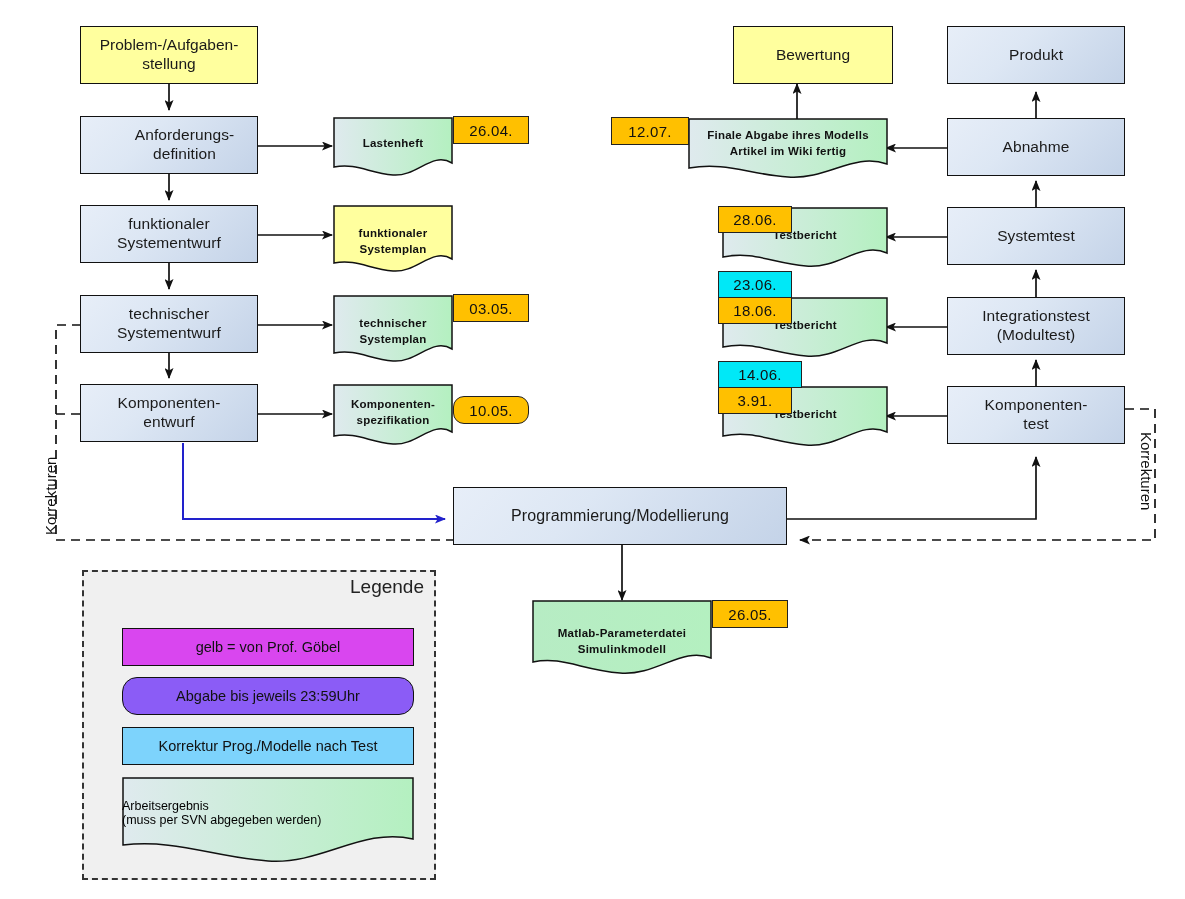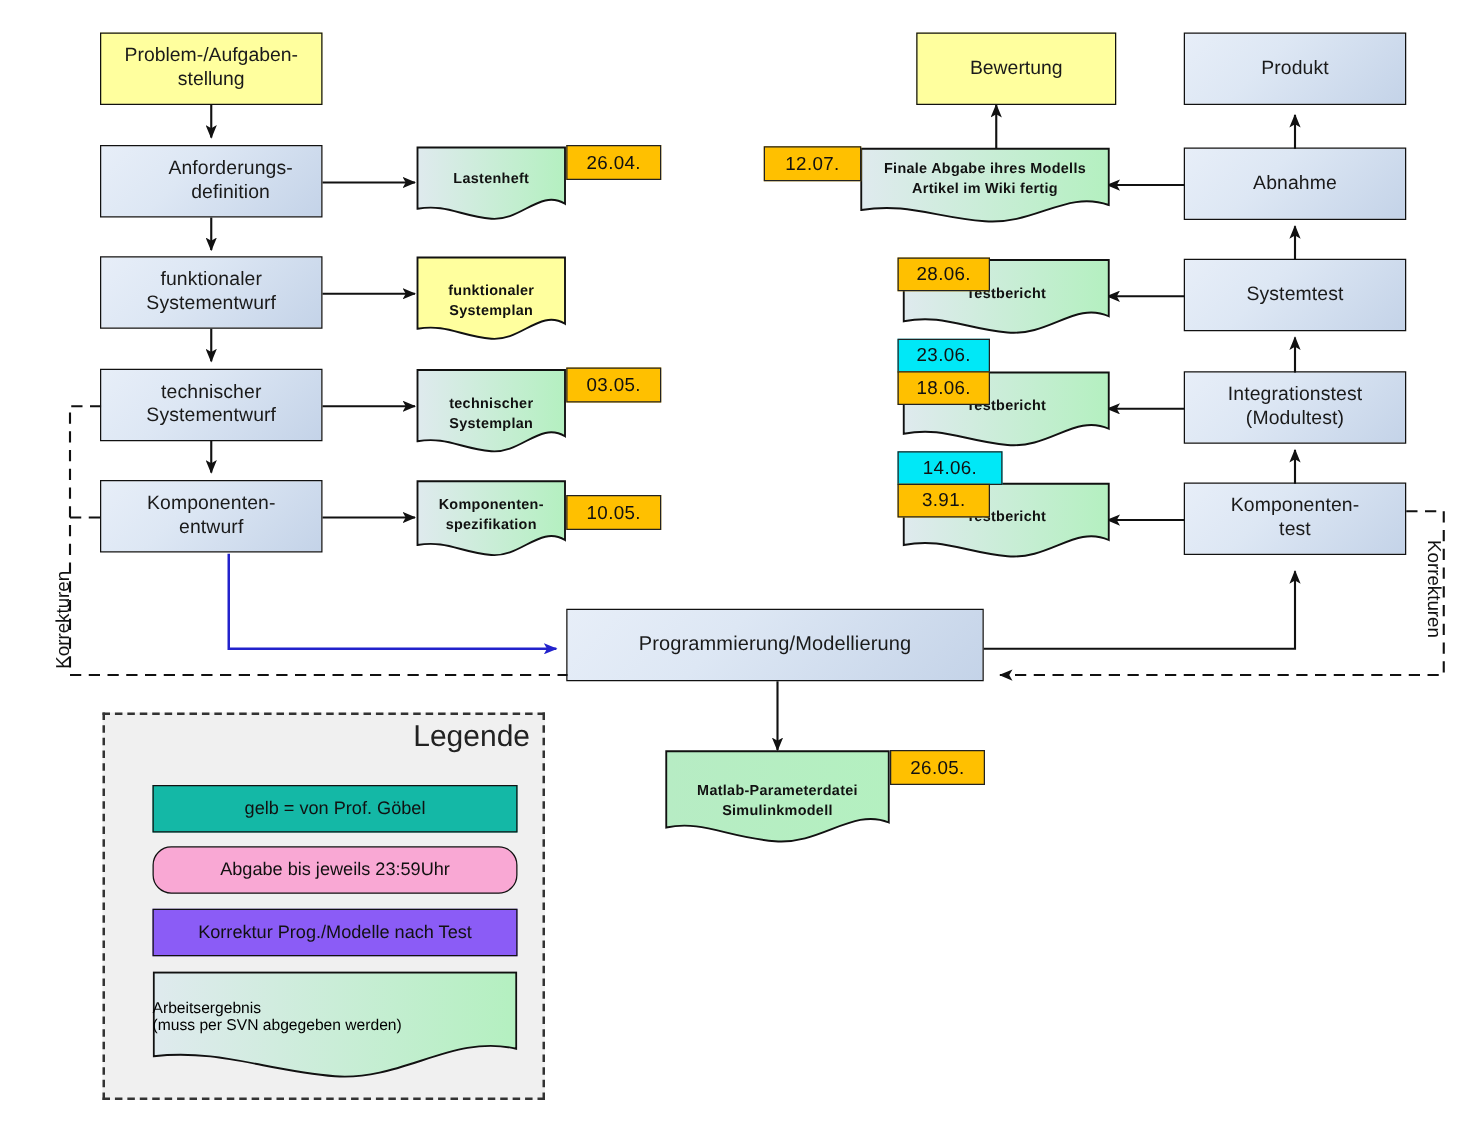--- a/index.html
+++ b/index.html
@@ -37,30 +37,30 @@
     font-size:15px;color:#111;letter-spacing:.3px;
   }
   .badge.orange{background:#ffc000;}
   .badge.cyan{background:#00e8f7;}
 
   
   #legend{
     border:2px dashed #333;background:#f0f0f0;
   }
   #legend .ltitle{
-    position:absolute;right:10px;top:4px;font-size:24px;color:#222;
+    position:absolute;right:10px;top:4px;font-size:19px;color:#222;
   }
   .lrow{
     position:absolute;border:1.5px solid #111;
     display:flex;align-items:center;justify-content:center;text-align:center;
     font-size:14.5px;color:#111;
   }
-  .lrow.yellow{background:#14b8a6;}
-  .lrow.orange{background:#f9a8d4;border-radius:15px;}
-  .lrow.cyan{background:#8b5cf6;}
+  .lrow.yellow{background:#d946ef;}
+  .lrow.orange{background:#8b5cf6;border-radius:15px;}
+  .lrow.cyan{background:#7dd3fc;}
 
   
   .korr{
     position:absolute;font-size:15px;color:#111;white-space:nowrap;
     transform-origin:0 0;
   }
   .korr.up{transform:rotate(-90deg);}
   .korr.down{transform:rotate(90deg);}
 
   #edges{position:absolute;left:0;top:0;width:1185px;height:899px;pointer-events:none;}
@@ -189,21 +189,21 @@
           <linearGradient id="g3" x1="0" y1="0" x2="1" y2="0">
         <stop offset="0%" stop-color="#dfeaee"></stop>
             <stop offset="100%" stop-color="#b4f0c0"></stop>
       </linearGradient>
         </defs>
       <path d="M1,1 H119 V48 C99,36 84,62 60,60 C36,58 24,48 1,52 Z" fill="url(#g3)" stroke="#111" stroke-width="1.5"></path>
     </svg>
     <div class="dlabel" style="top: 14px; height: 30px; white-space: pre-line;">Komponenten-
 spezifikation</div>
   </div>
-  <div class="abs badge orange" style="left:453px;top:396px;width:76px;height:28px;">
+  <div class="abs badge orange" style="left:453px;top:396px;width:76px;height:28px;border-radius:11px;">
     <span>10.05.</span>
   </div>
 
   <div class="abs ybox" style="left:733px;top:26px;width:160px;height:58px;">
     <span>Bewertung</span>
   </div>
   <div class="abs pbox" style="left:947px;top:26px;width:178px;height:58px;justify-content:center;">
     <span>Produkt</span>
   </div>
 

